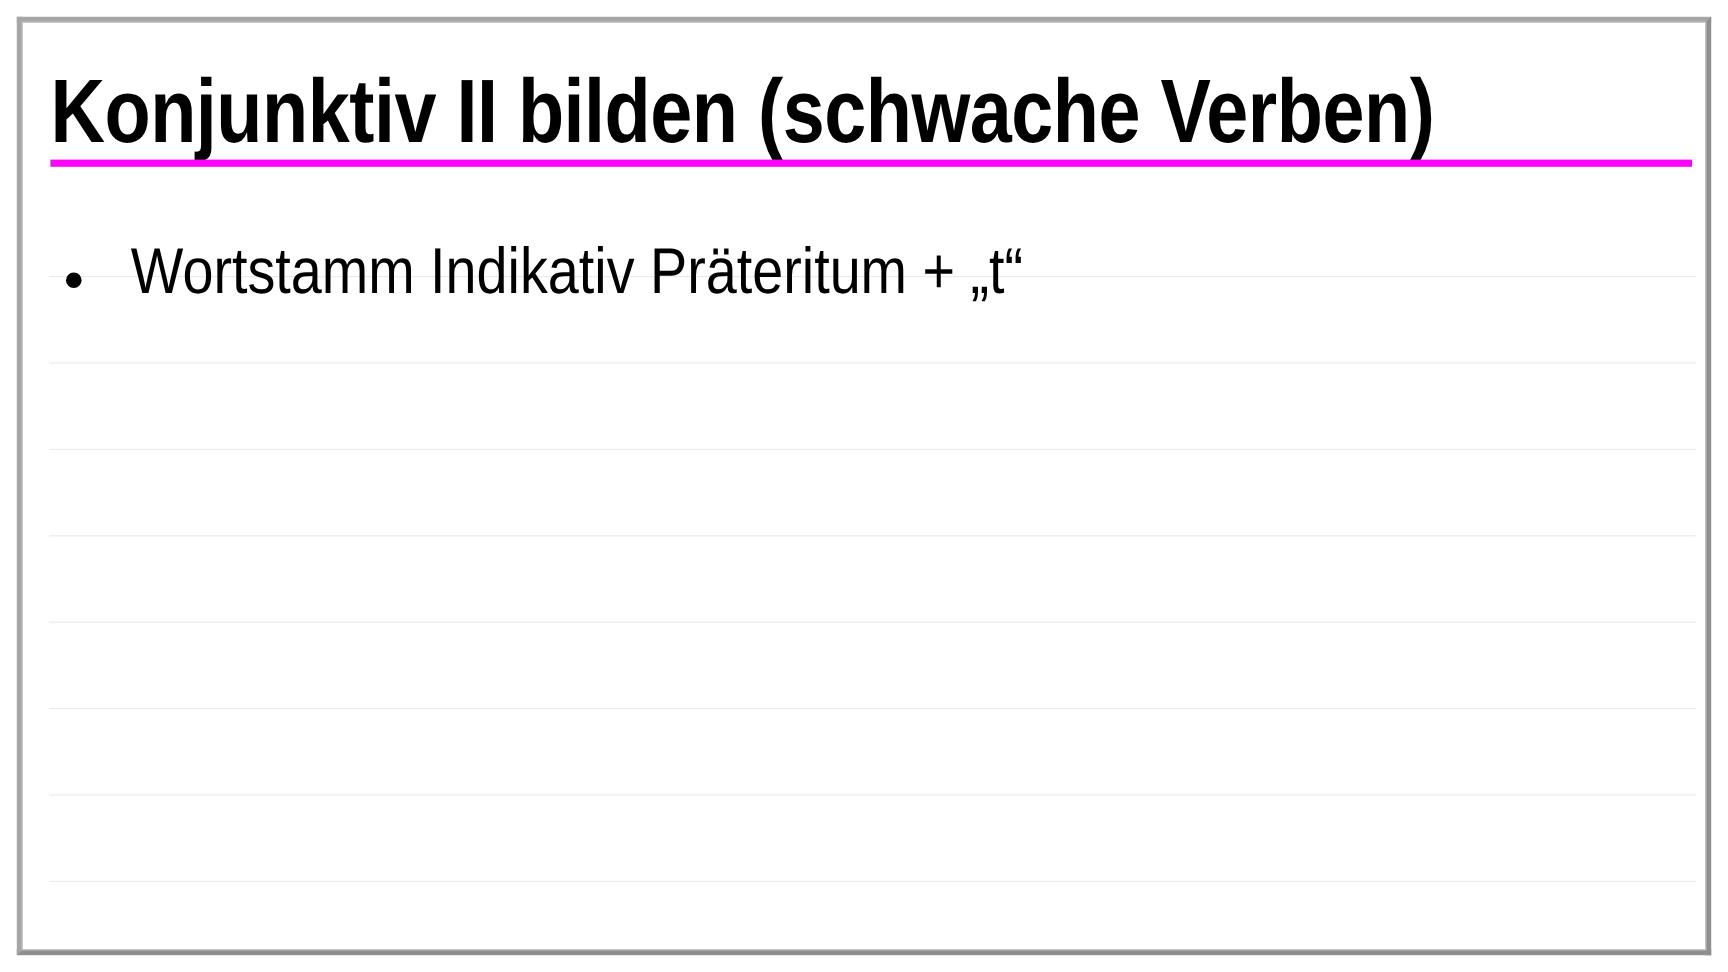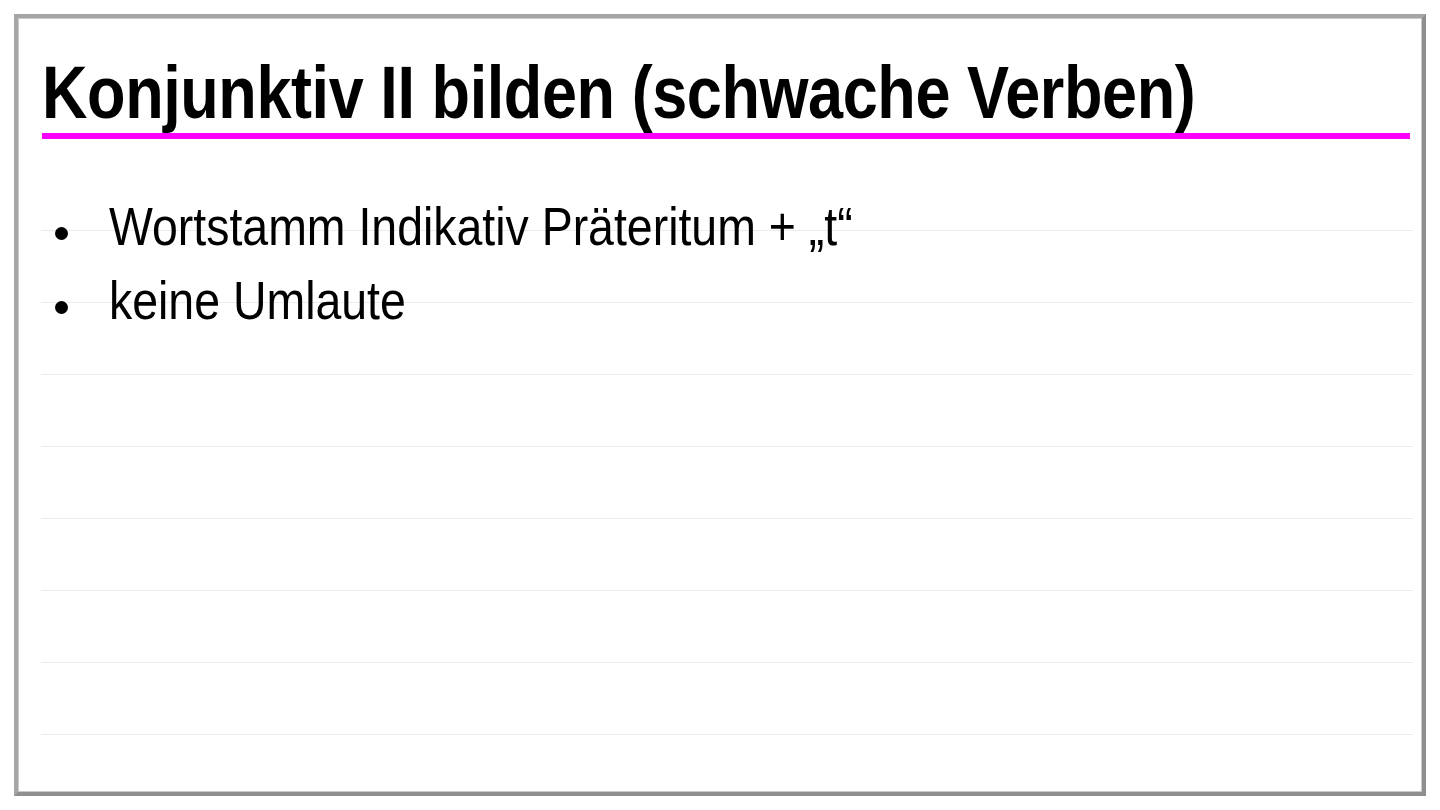--- a/index.html
+++ b/index.html
@@ -151,24 +151,20 @@
       <h1 class="slide-title">Konjunktiv II bilden (schwache Verben)</h1>
     </div>
     <div class="title-underline"></div>
 
     <ul class="body-list">
       <li class="body-line">
         <span class="bullet-dot"></span>
         <span class="line-text">Wortstamm Indikativ Präteritum + „t“</span>
       </li>
       <li class="body-line">
-        <span class="bullet-dot"></span>
-        <span class="line-text">keine Umlaute</span>
-      </li>
-      <li class="body-line">
         <span class="line-text"></span>
       </li>
       <li class="body-line">
         <span class="line-text"></span>
       </li>
       <li class="body-line">
         <span class="line-text"></span>
       </li>
       <li class="body-line">
         <span class="line-text"></span>

